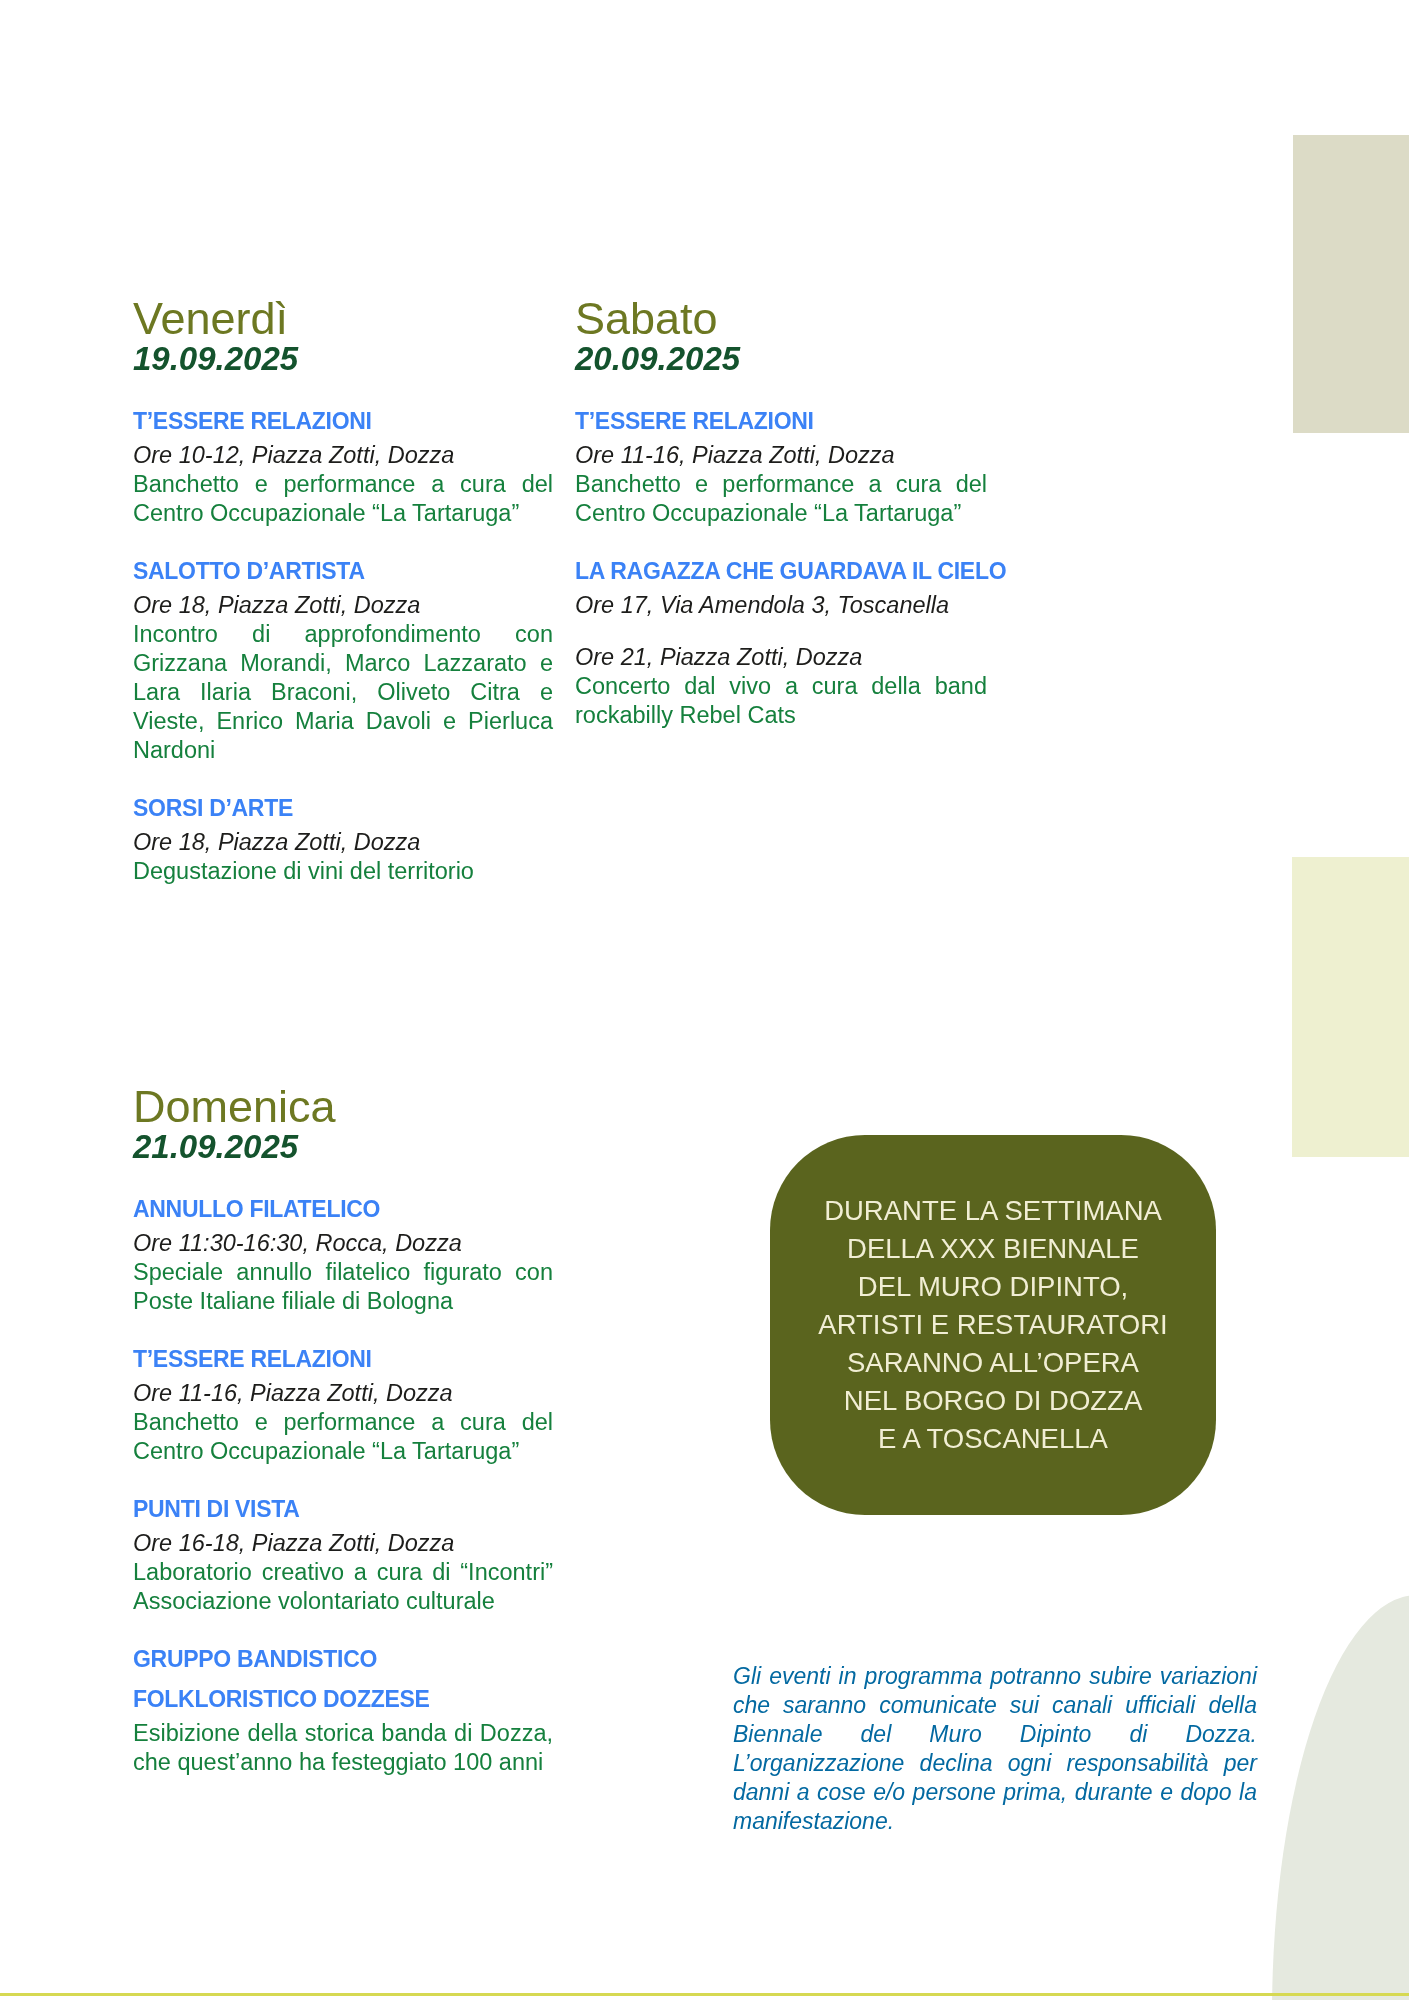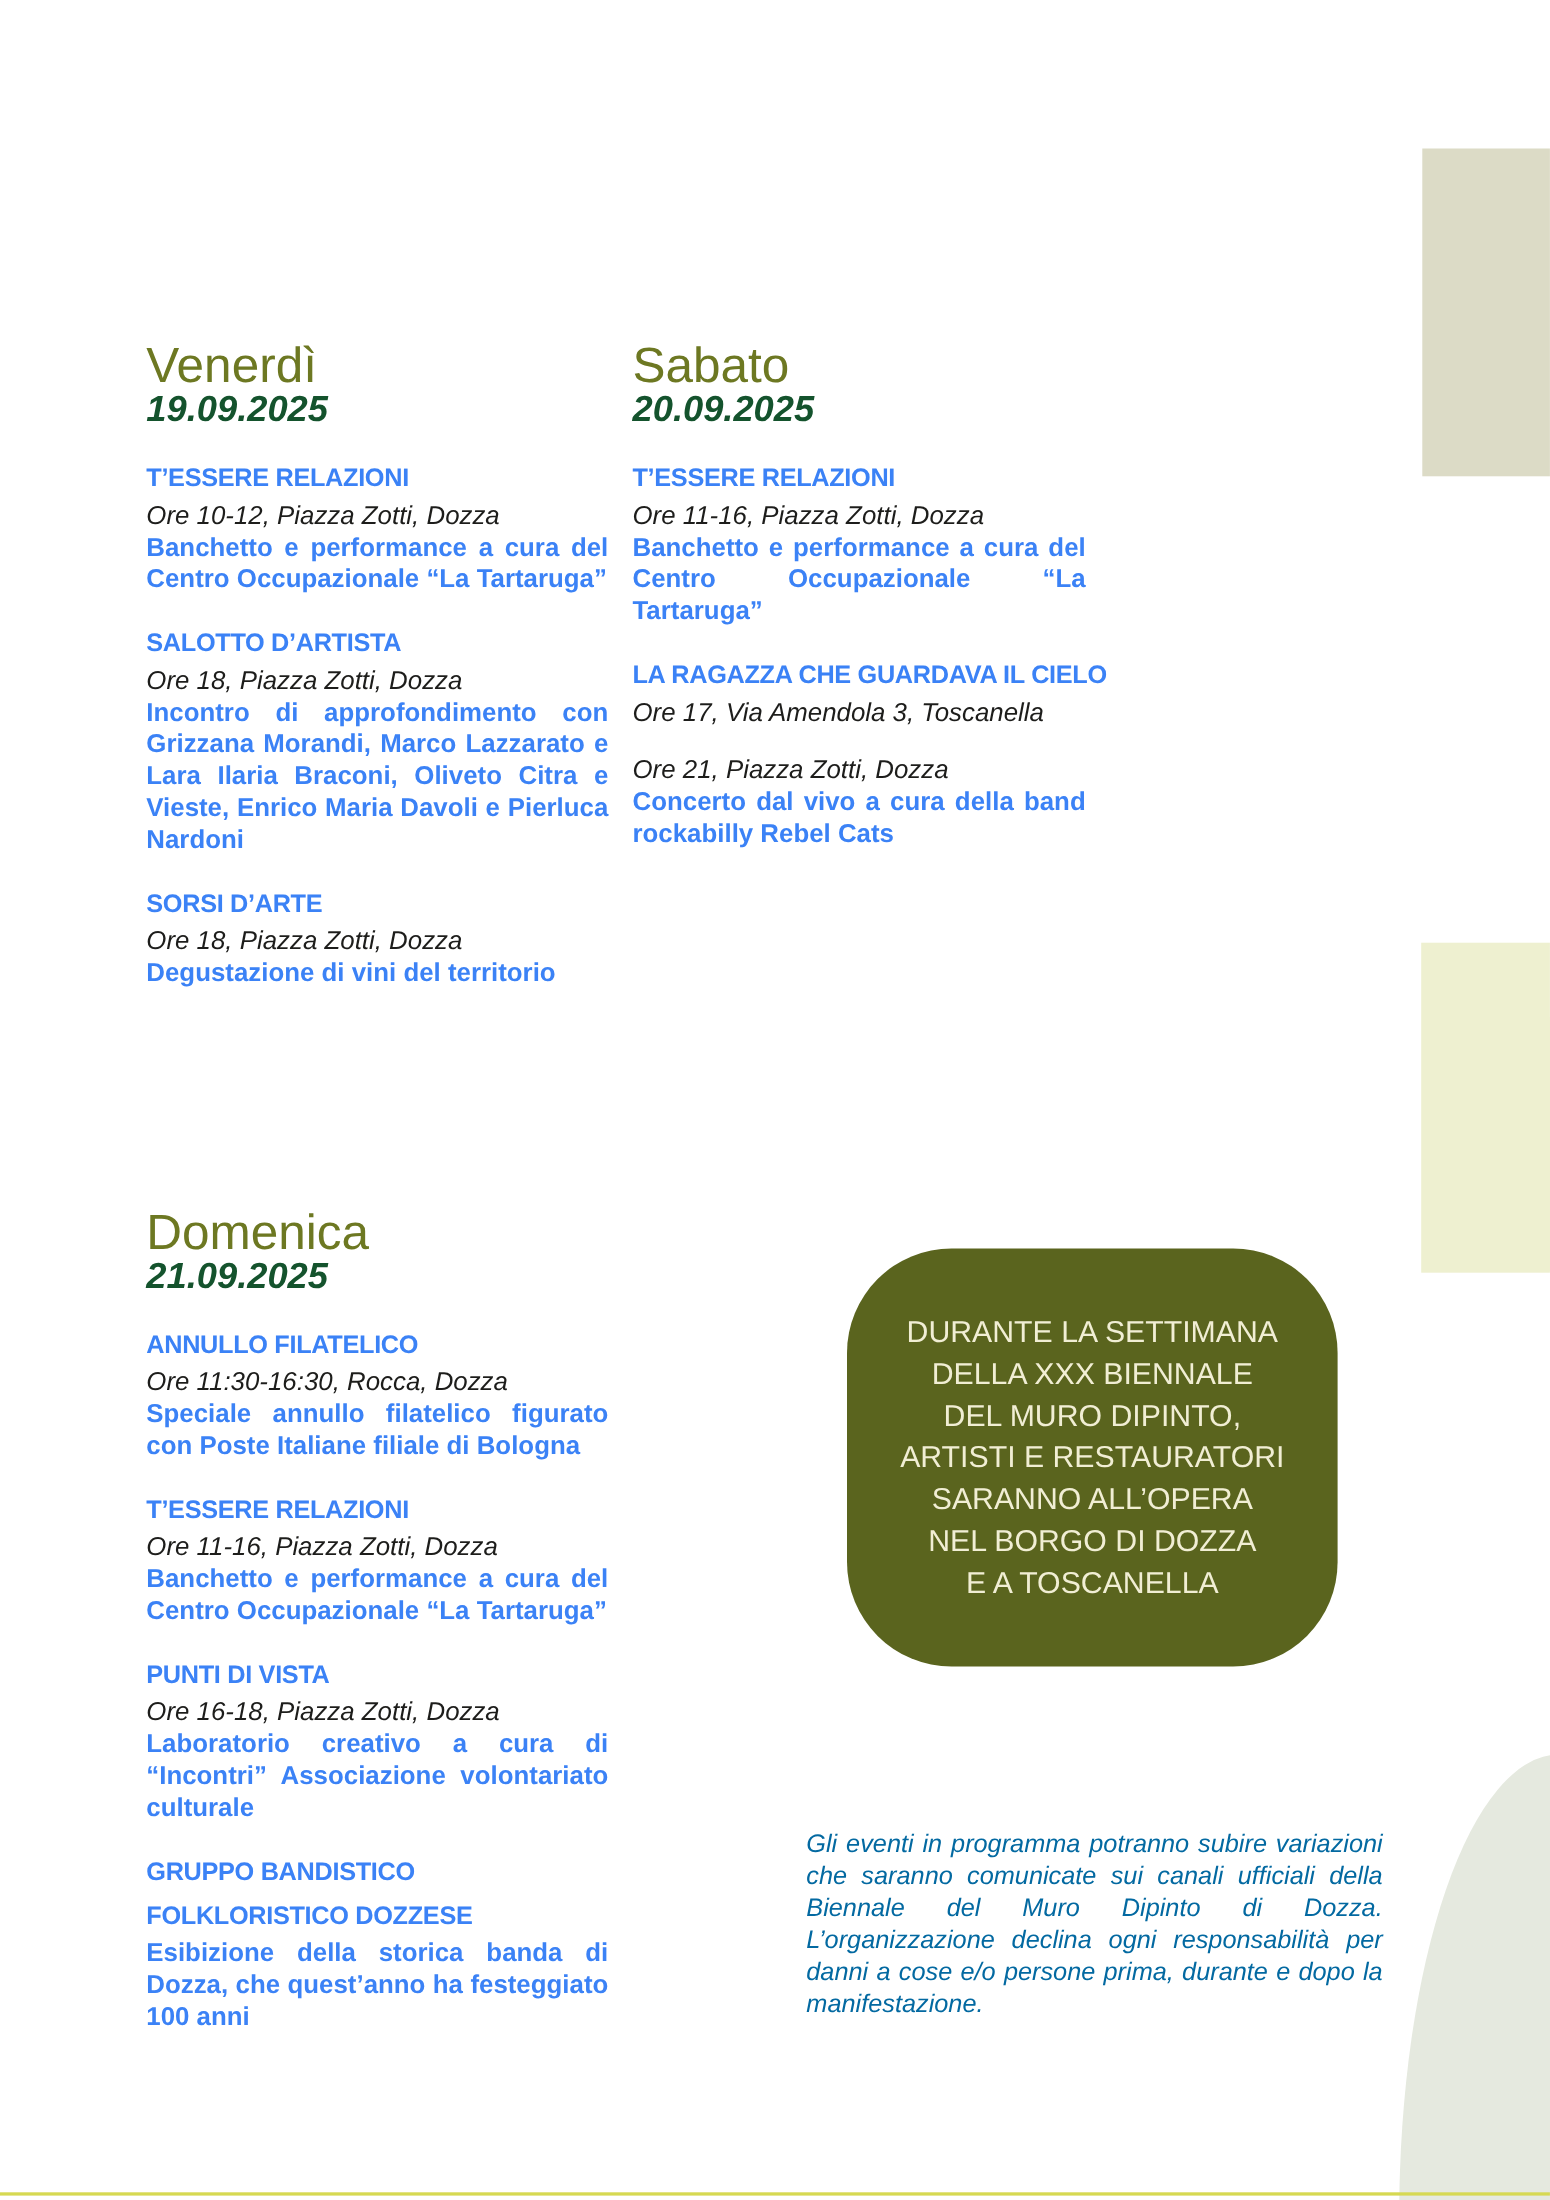--- a/index.html
+++ b/index.html
@@ -12,36 +12,36 @@
     color:#1d1d1b;
   }
   
   .deco{position:absolute;}
   .deco-rect-top{left:1293px;top:135px;width:116px;height:298px;background:#dcdbc6;}
   .deco-rect-mid{left:1292px;top:857px;width:117px;height:300px;background:#eef0d0;}
   .deco-blob{left:1272px;top:1595px;width:400px;height:600px;background:#e5e9df;border-top-left-radius:145px 420px;}
   .deco-line{left:0;top:1993px;width:1409px;height:3px;background:#d6d952;}
 
   
-  .day-col{position:absolute;margin-top:13px;}
+  .day-col{position:absolute;}
   .col-venerdi{left:133px;top:295px;width:420px;}
   .col-sabato{left:575px;top:295px;width:412px;}
   .col-domenica{left:133px;top:1083px;width:420px;}
 
   .day-heading{margin:0 0 24px 0;}
   .day-name{font-size:45px;line-height:1.05;font-weight:400;color:#6d7822;}
   .day-date{font-size:33px;line-height:1.05;font-weight:700;color:#14532d;font-style:italic;}
 
   .event{margin:0 0 23px 0;}
   .event-title{
     font-weight:700;font-size:23px;line-height:40px;
     letter-spacing:-0.3px;white-space:nowrap;color:#3b82f6;
   }
   .event-when{font-style:italic;font-size:23.5px;line-height:29px;color:#1d1d1b;}
-  .event-desc{font-size:23.5px;line-height:29px;text-align:justify;color:#3b82f6;font-weight:bold;}
+  .event-desc{font-size:23.5px;line-height:29px;text-align:justify;color:#15803d;}
 
   
   .highlight-box{
     position:absolute;left:770px;top:1135px;width:446px;height:380px;
     background:#5a641e;border-radius:95px;
     display:flex;flex-direction:column;justify-content:center;
     text-align:center;color:#f1eed4;
     box-sizing:border-box;padding:9px 20px;
   }
   .highlight-line{font-size:27.5px;line-height:38px;}

